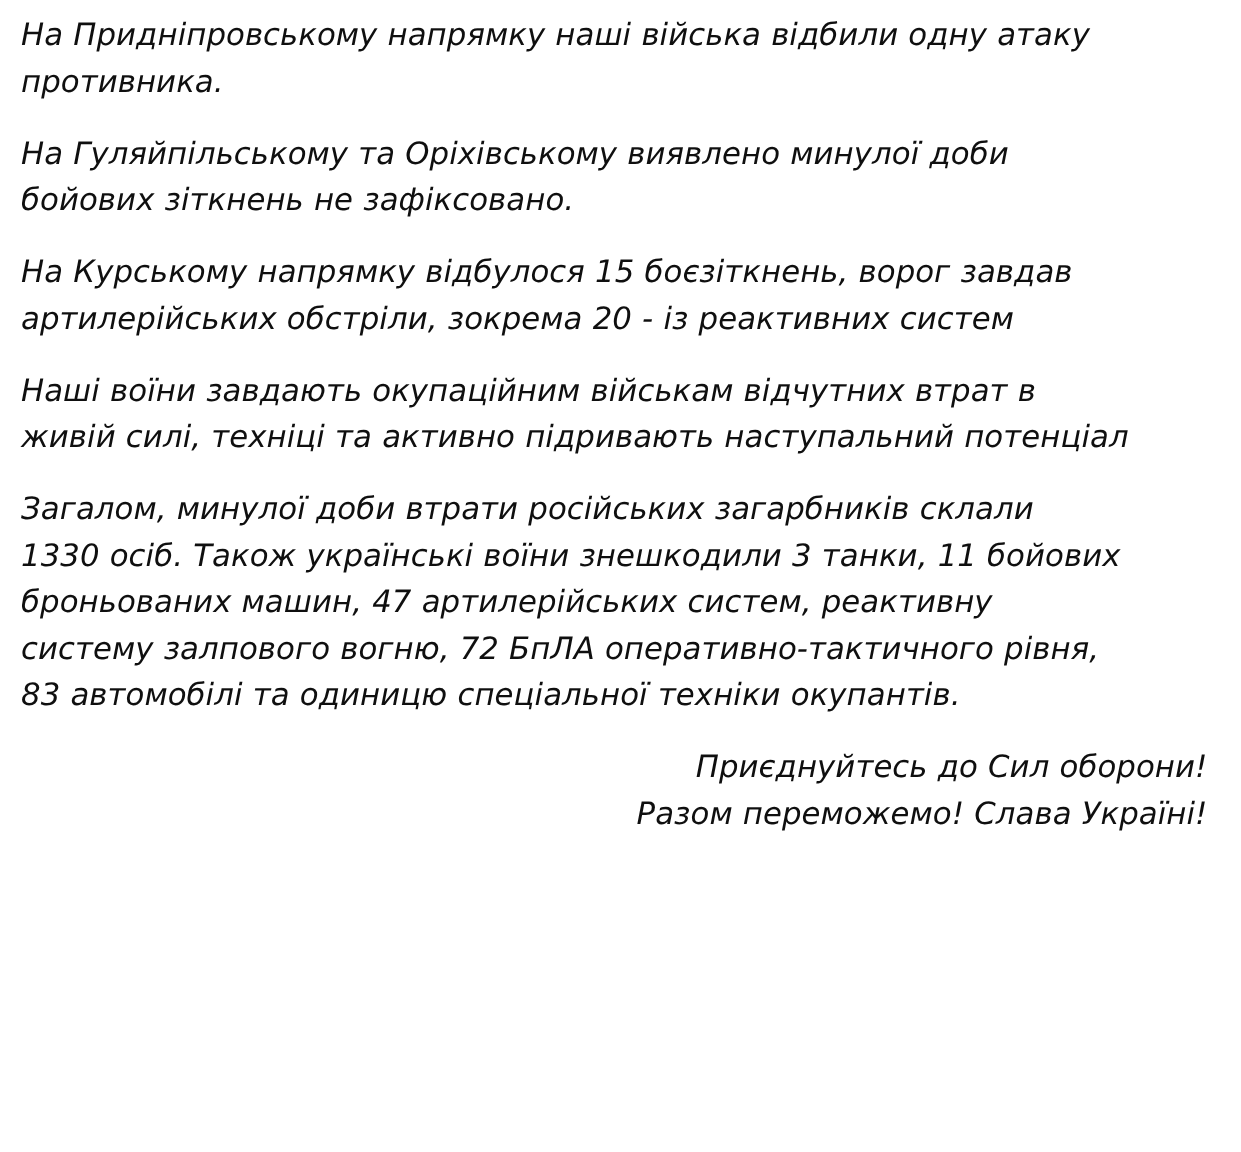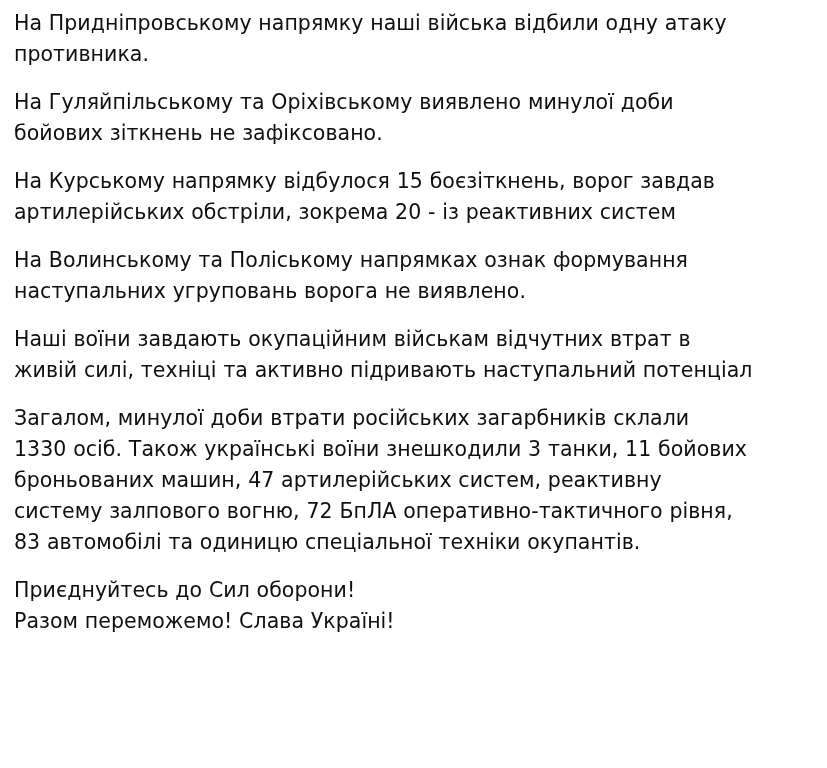--- a/index.html
+++ b/index.html
@@ -23,23 +23,25 @@
   }
   .para {
     font-size: 20.5px;
     line-height: 31px;
     letter-spacing: 0.05px;
     margin: 0 0 17px 0;
     color: #0f0f0f;
     font-weight: 400;
     text-align: left;
     word-spacing: 0.2px;
+    font-style: italic;
   }
   .para:last-child {
     margin-bottom: 16px;
+    text-align: right;
   }
   .para .line {
     display: block;
   }
   .closing .line {
     display: block;
   }
 </style>
 </head>
 <body>
@@ -54,24 +56,20 @@
   <p class="para">
     <span class="line">На Гуляйпільському та Оріхівському виявлено минулої доби</span>
     <span class="line">бойових зіткнень не зафіксовано.</span>
   </p>
 
   <p class="para">
     <span class="line">На Курському напрямку відбулося 15 боєзіткнень, ворог завдав</span>
     <span class="line">артилерійських обстріли, зокрема 20 - із реактивних систем</span>
   </p>
 
-  <p class="para">
-    <span class="line">На Волинському та Поліському напрямках ознак формування</span>
-    <span class="line">наступальних угруповань ворога не виявлено.</span>
-  </p>
 
   <p class="para">
     <span class="line">Наші воїни завдають окупаційним військам відчутних втрат в</span>
     <span class="line">живій силі, техніці та активно підривають наступальний потенціал</span>
   </p>
 
   <p class="para">
     <span class="line">Загалом, минулої доби втрати російських загарбників склали</span>
     <span class="line">1330 осіб. Також українські воїни знешкодили 3 танки, 11 бойових</span>
     <span class="line">броньованих машин, 47 артилерійських систем, реактивну</span>

